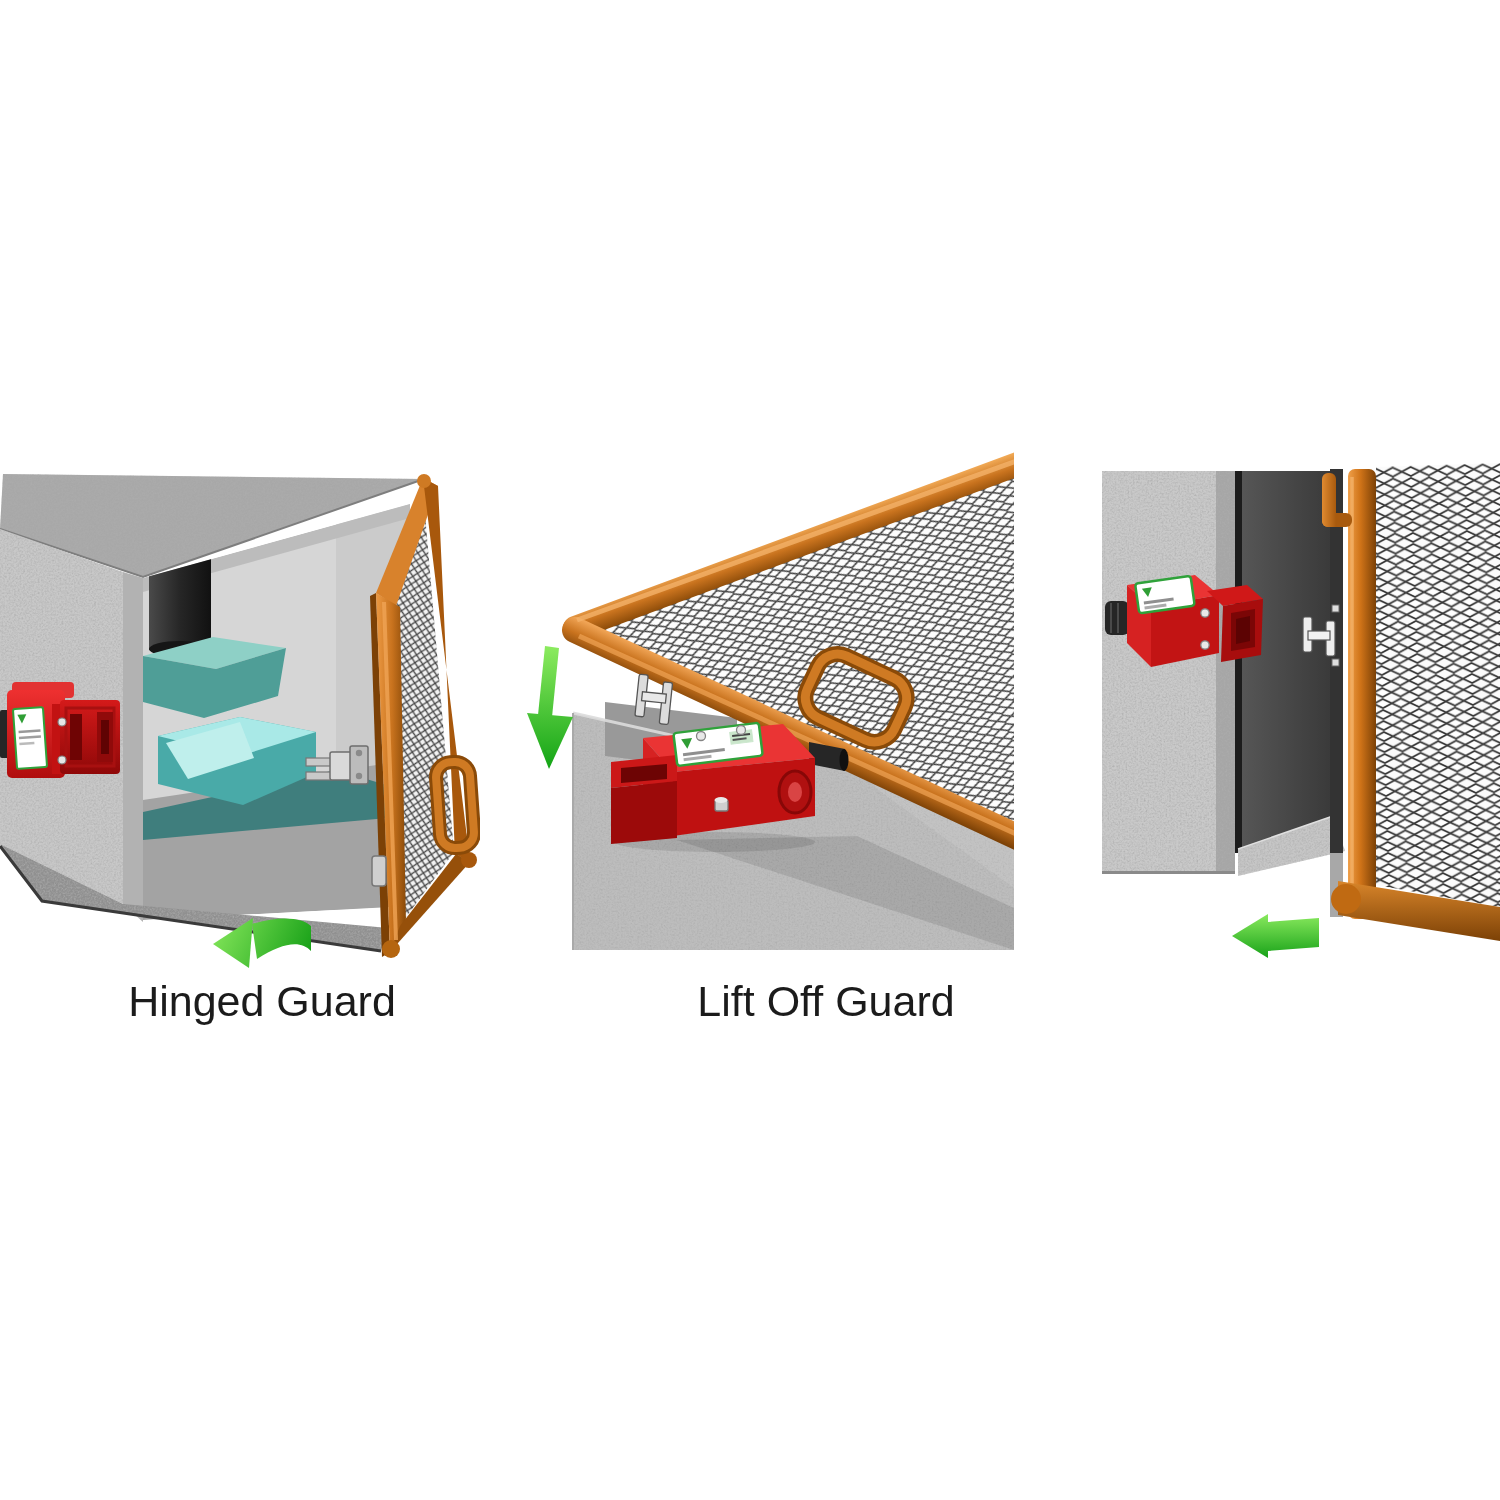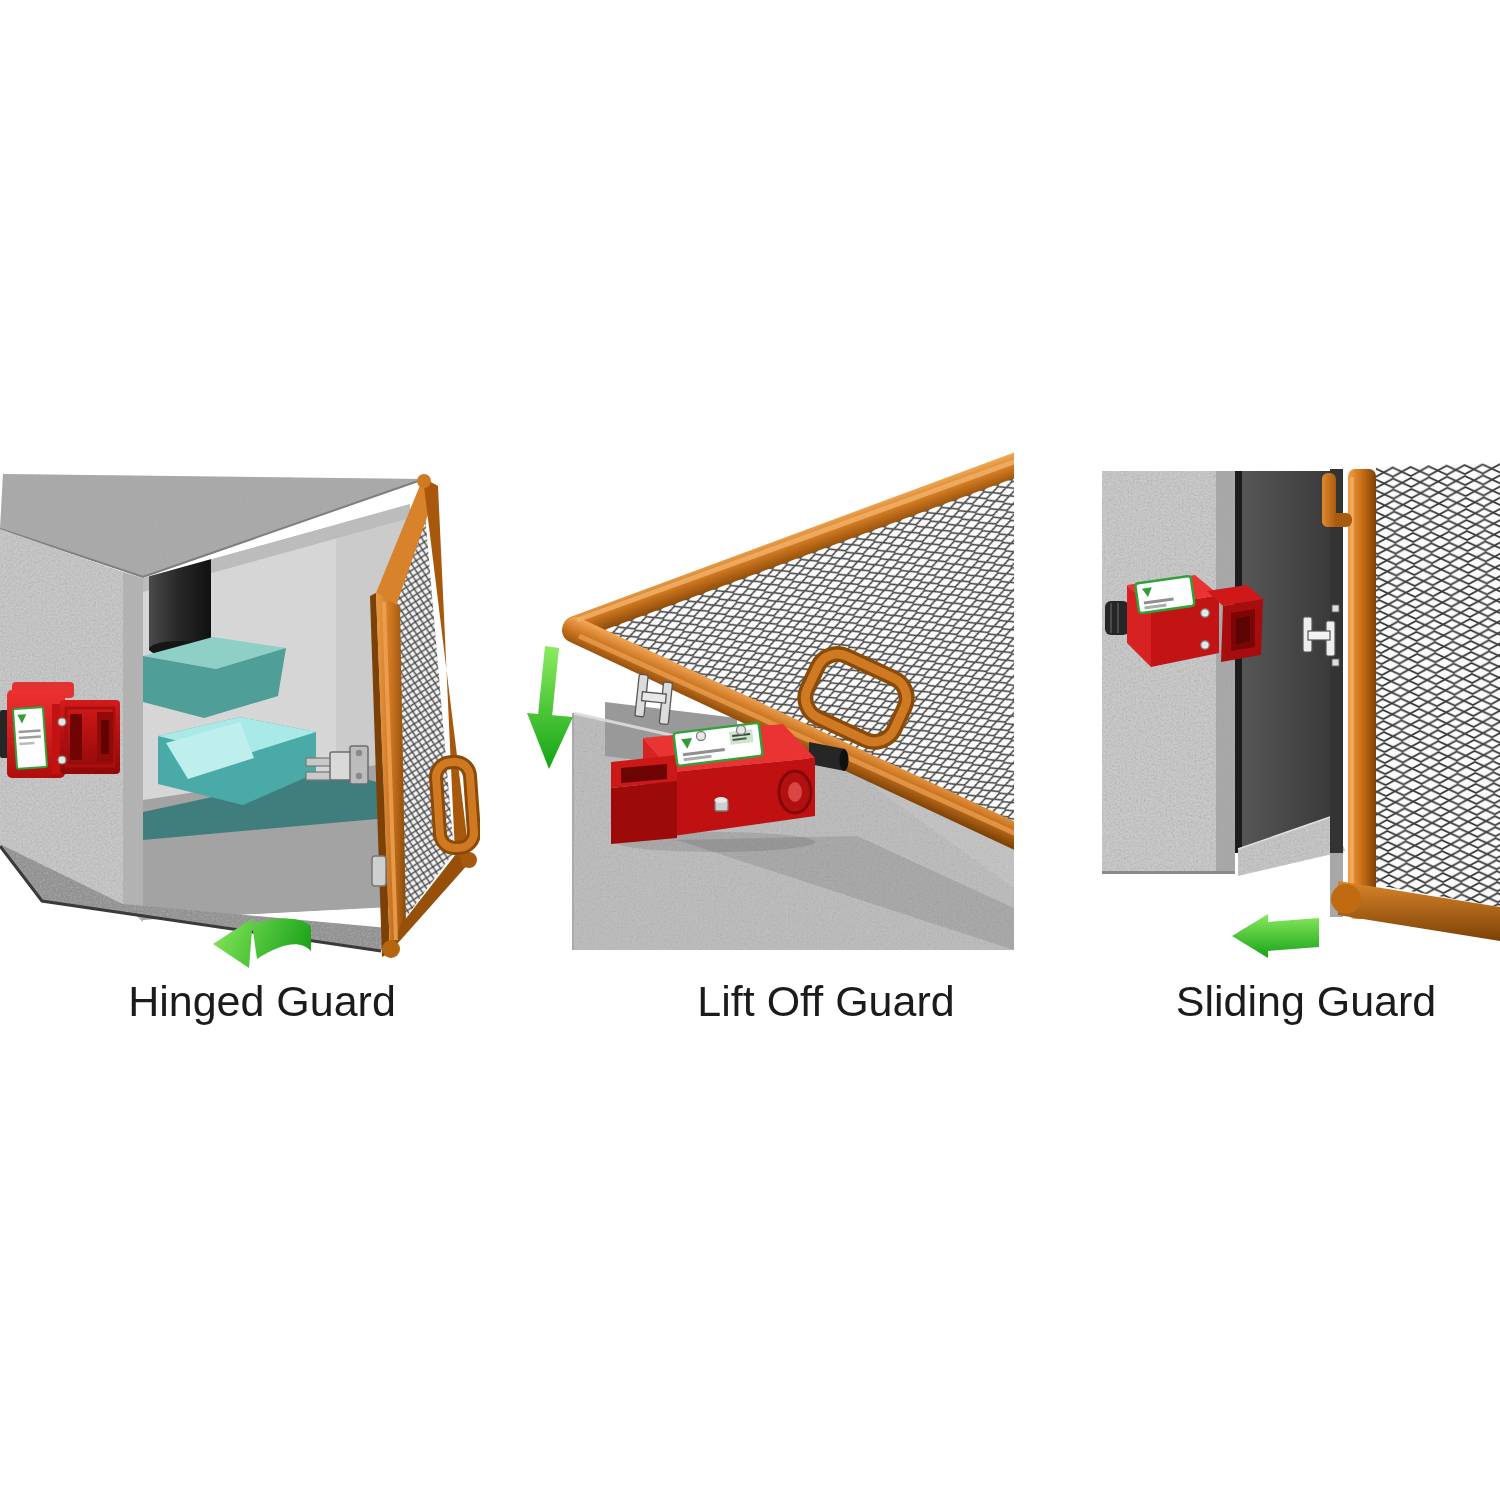--- a/index.html
+++ b/index.html
@@ -336,15 +336,14 @@
     </g>
 
     <g>
       <polygon points="137,481 173,459 173,503" fill="url(#c_green)"></polygon>
       <polygon points="173,467 224,463 224,492 173,496" fill="url(#c_green)"></polygon>
     </g>
   </svg>
 
   <div class="caption" id="cap-hinged">Hinged Guard</div>
   <div class="caption" id="cap-liftoff">Lift Off Guard</div>
-  <div class="caption" id="cap-sliding">Sliding Guard</div>
 
 </div>
 
 </body></html>

